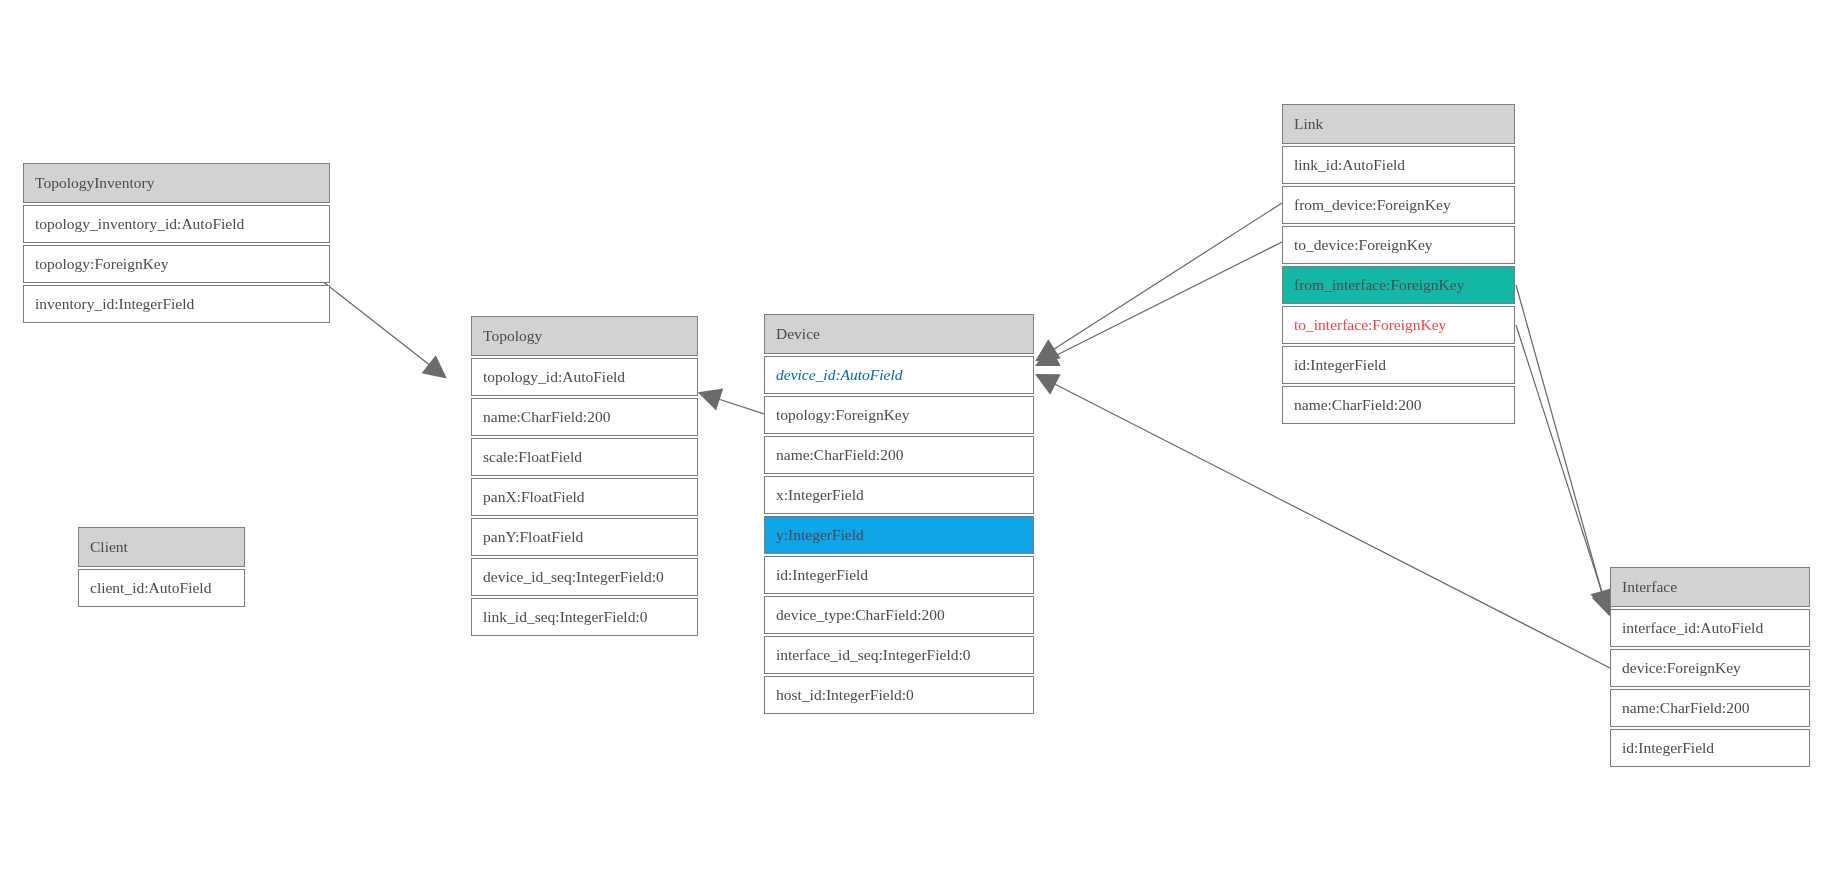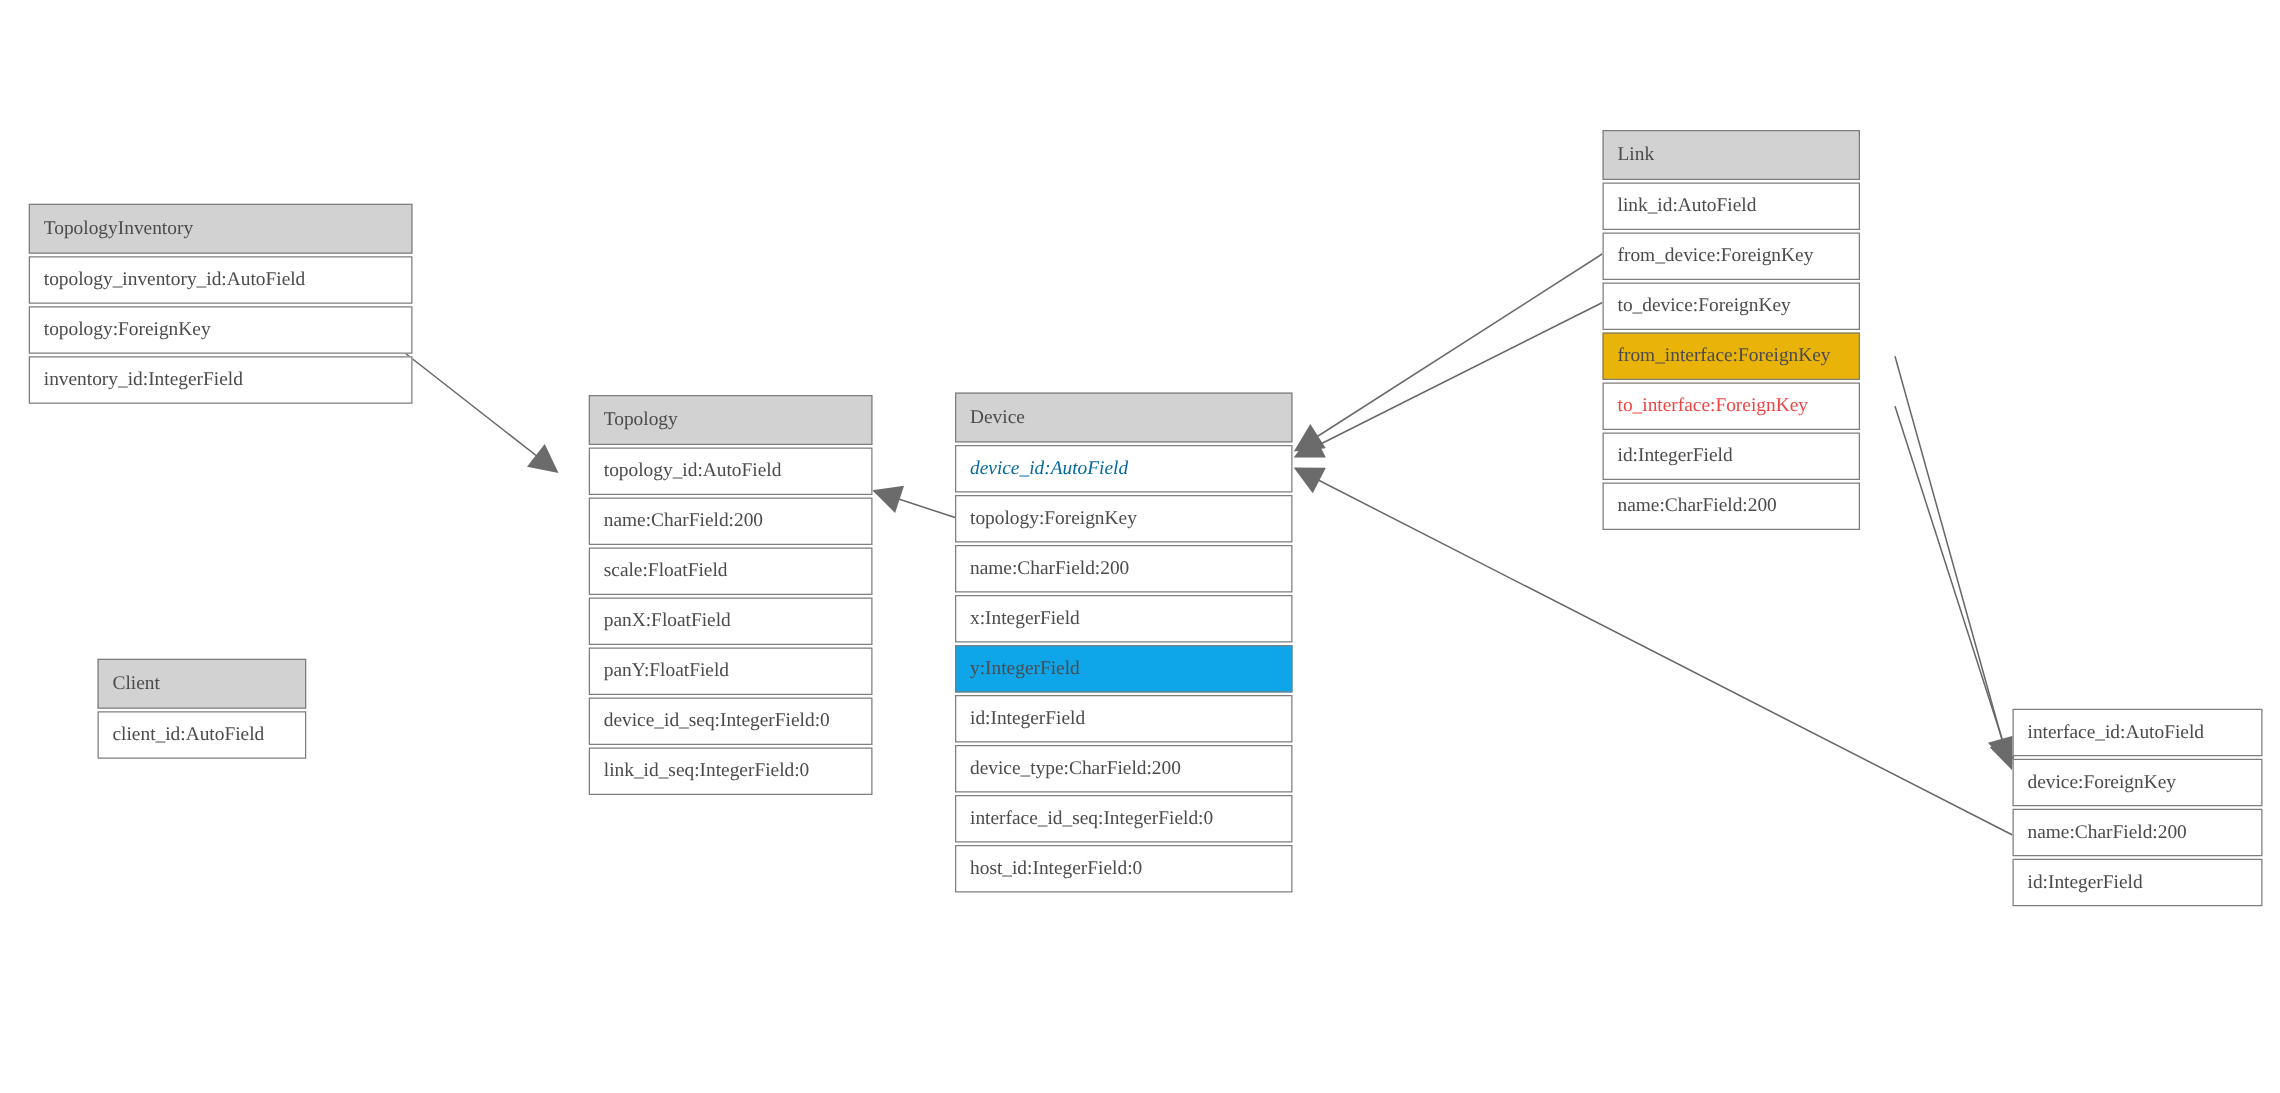--- a/index.html
+++ b/index.html
@@ -97,29 +97,30 @@
       <div class="entity-row" style="background: rgb(255, 255, 255); border-color: rgb(126, 126, 126); color: #0369a1; font-style: italic;">device_id:AutoField</div>
       <div class="entity-row" style="background: rgb(255, 255, 255); border-color: rgb(126, 126, 126); color: rgb(75, 75, 78);">topology:ForeignKey</div>
       <div class="entity-row" style="background: rgb(255, 255, 255); border-color: rgb(126, 126, 126); color: rgb(75, 75, 78);">name:CharField:200</div>
       <div class="entity-row" style="background: rgb(255, 255, 255); border-color: rgb(126, 126, 126); color: rgb(75, 75, 78);">x:IntegerField</div>
       <div class="entity-row" style="background: #0ea5e9; border-color: rgb(126, 126, 126); color: rgb(75, 75, 78);">y:IntegerField</div>
       <div class="entity-row" style="background: rgb(255, 255, 255); border-color: rgb(126, 126, 126); color: rgb(75, 75, 78);">id:IntegerField</div>
       <div class="entity-row" style="background: rgb(255, 255, 255); border-color: rgb(126, 126, 126); color: rgb(75, 75, 78);">device_type:CharField:200</div>
       <div class="entity-row" style="background: rgb(255, 255, 255); border-color: rgb(126, 126, 126); color: rgb(75, 75, 78);">interface_id_seq:IntegerField:0</div>
       <div class="entity-row" style="background: rgb(255, 255, 255); border-color: rgb(126, 126, 126); color: rgb(75, 75, 78);">host_id:IntegerField:0</div>
     </div>
-    <div class="entity" style="left: 1282px; top: 104px; width: 206px;">
+    <div class="entity" style="left: 1282px; top: 104px; width: 233px;">
       <div class="entity-header" style="background: rgb(210, 210, 210); border-color: rgb(126, 126, 126); color: rgb(75, 75, 78);">Link</div>
       <div class="entity-row" style="background: rgb(255, 255, 255); border-color: rgb(126, 126, 126); color: rgb(75, 75, 78);">link_id:AutoField</div>
       <div class="entity-row" style="background: rgb(255, 255, 255); border-color: rgb(126, 126, 126); color: rgb(75, 75, 78);">from_device:ForeignKey</div>
       <div class="entity-row" style="background: rgb(255, 255, 255); border-color: rgb(126, 126, 126); color: rgb(75, 75, 78);">to_device:ForeignKey</div>
-      <div class="entity-row" style="background: #eab308; border-color: rgb(126, 126, 126); color: rgb(75, 75, 78);">from_interface:ForeignKey</div>
+      <div class="entity-row" style="background: #14b8a6; border-color: rgb(126, 126, 126); color: rgb(75, 75, 78);">from_interface:ForeignKey</div>
       <div class="entity-row" style="background: rgb(255, 255, 255); border-color: rgb(126, 126, 126); color: #ef4444;">to_interface:ForeignKey</div>
       <div class="entity-row" style="background: rgb(255, 255, 255); border-color: rgb(126, 126, 126); color: rgb(75, 75, 78);">id:IntegerField</div>
       <div class="entity-row" style="background: rgb(255, 255, 255); border-color: rgb(126, 126, 126); color: rgb(75, 75, 78);">name:CharField:200</div>
     </div>
     <div class="entity" style="left: 1610px; top: 567px; width: 200px;">
+      <div class="entity-header" style="background: rgb(210, 210, 210); border-color: rgb(126, 126, 126); color: rgb(75, 75, 78);">Interface</div>
       <div class="entity-row" style="background: rgb(255, 255, 255); border-color: rgb(126, 126, 126); color: rgb(75, 75, 78);">interface_id:AutoField</div>
       <div class="entity-row" style="background: rgb(255, 255, 255); border-color: rgb(126, 126, 126); color: rgb(75, 75, 78);">device:ForeignKey</div>
       <div class="entity-row" style="background: rgb(255, 255, 255); border-color: rgb(126, 126, 126); color: rgb(75, 75, 78);">name:CharField:200</div>
       <div class="entity-row" style="background: rgb(255, 255, 255); border-color: rgb(126, 126, 126); color: rgb(75, 75, 78);">id:IntegerField</div>
     </div>
   </div>
 
 </body></html>

